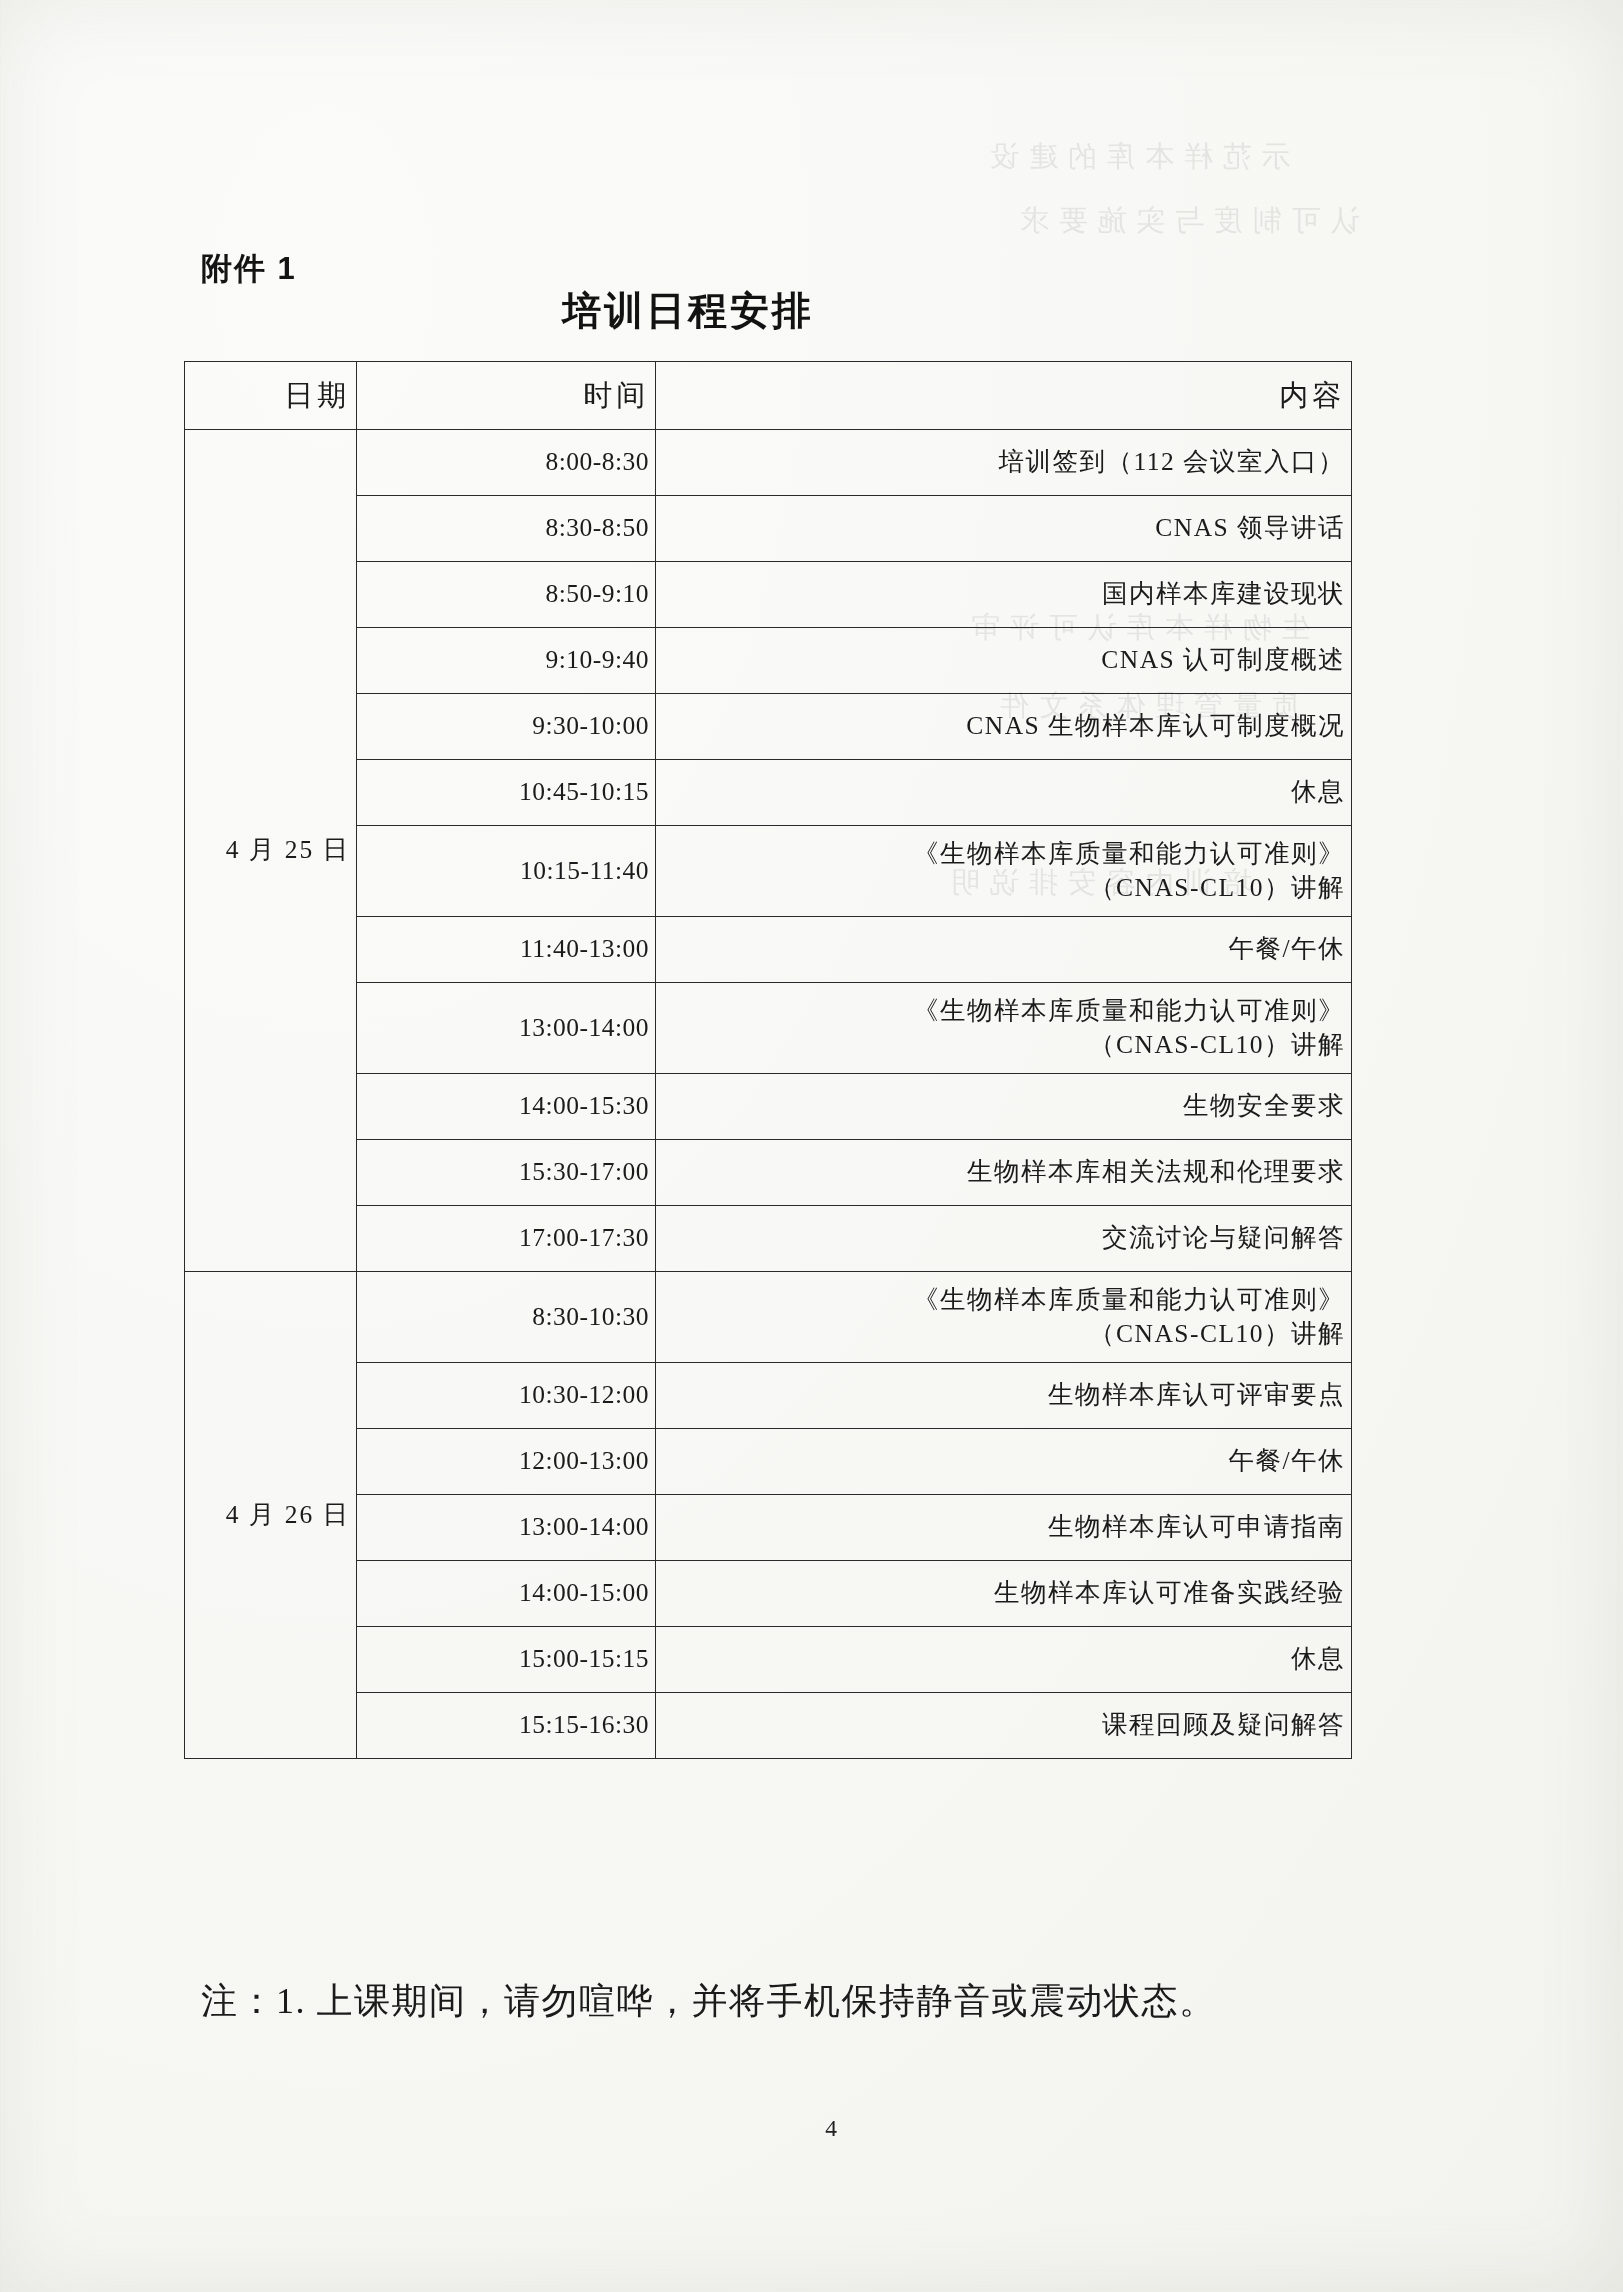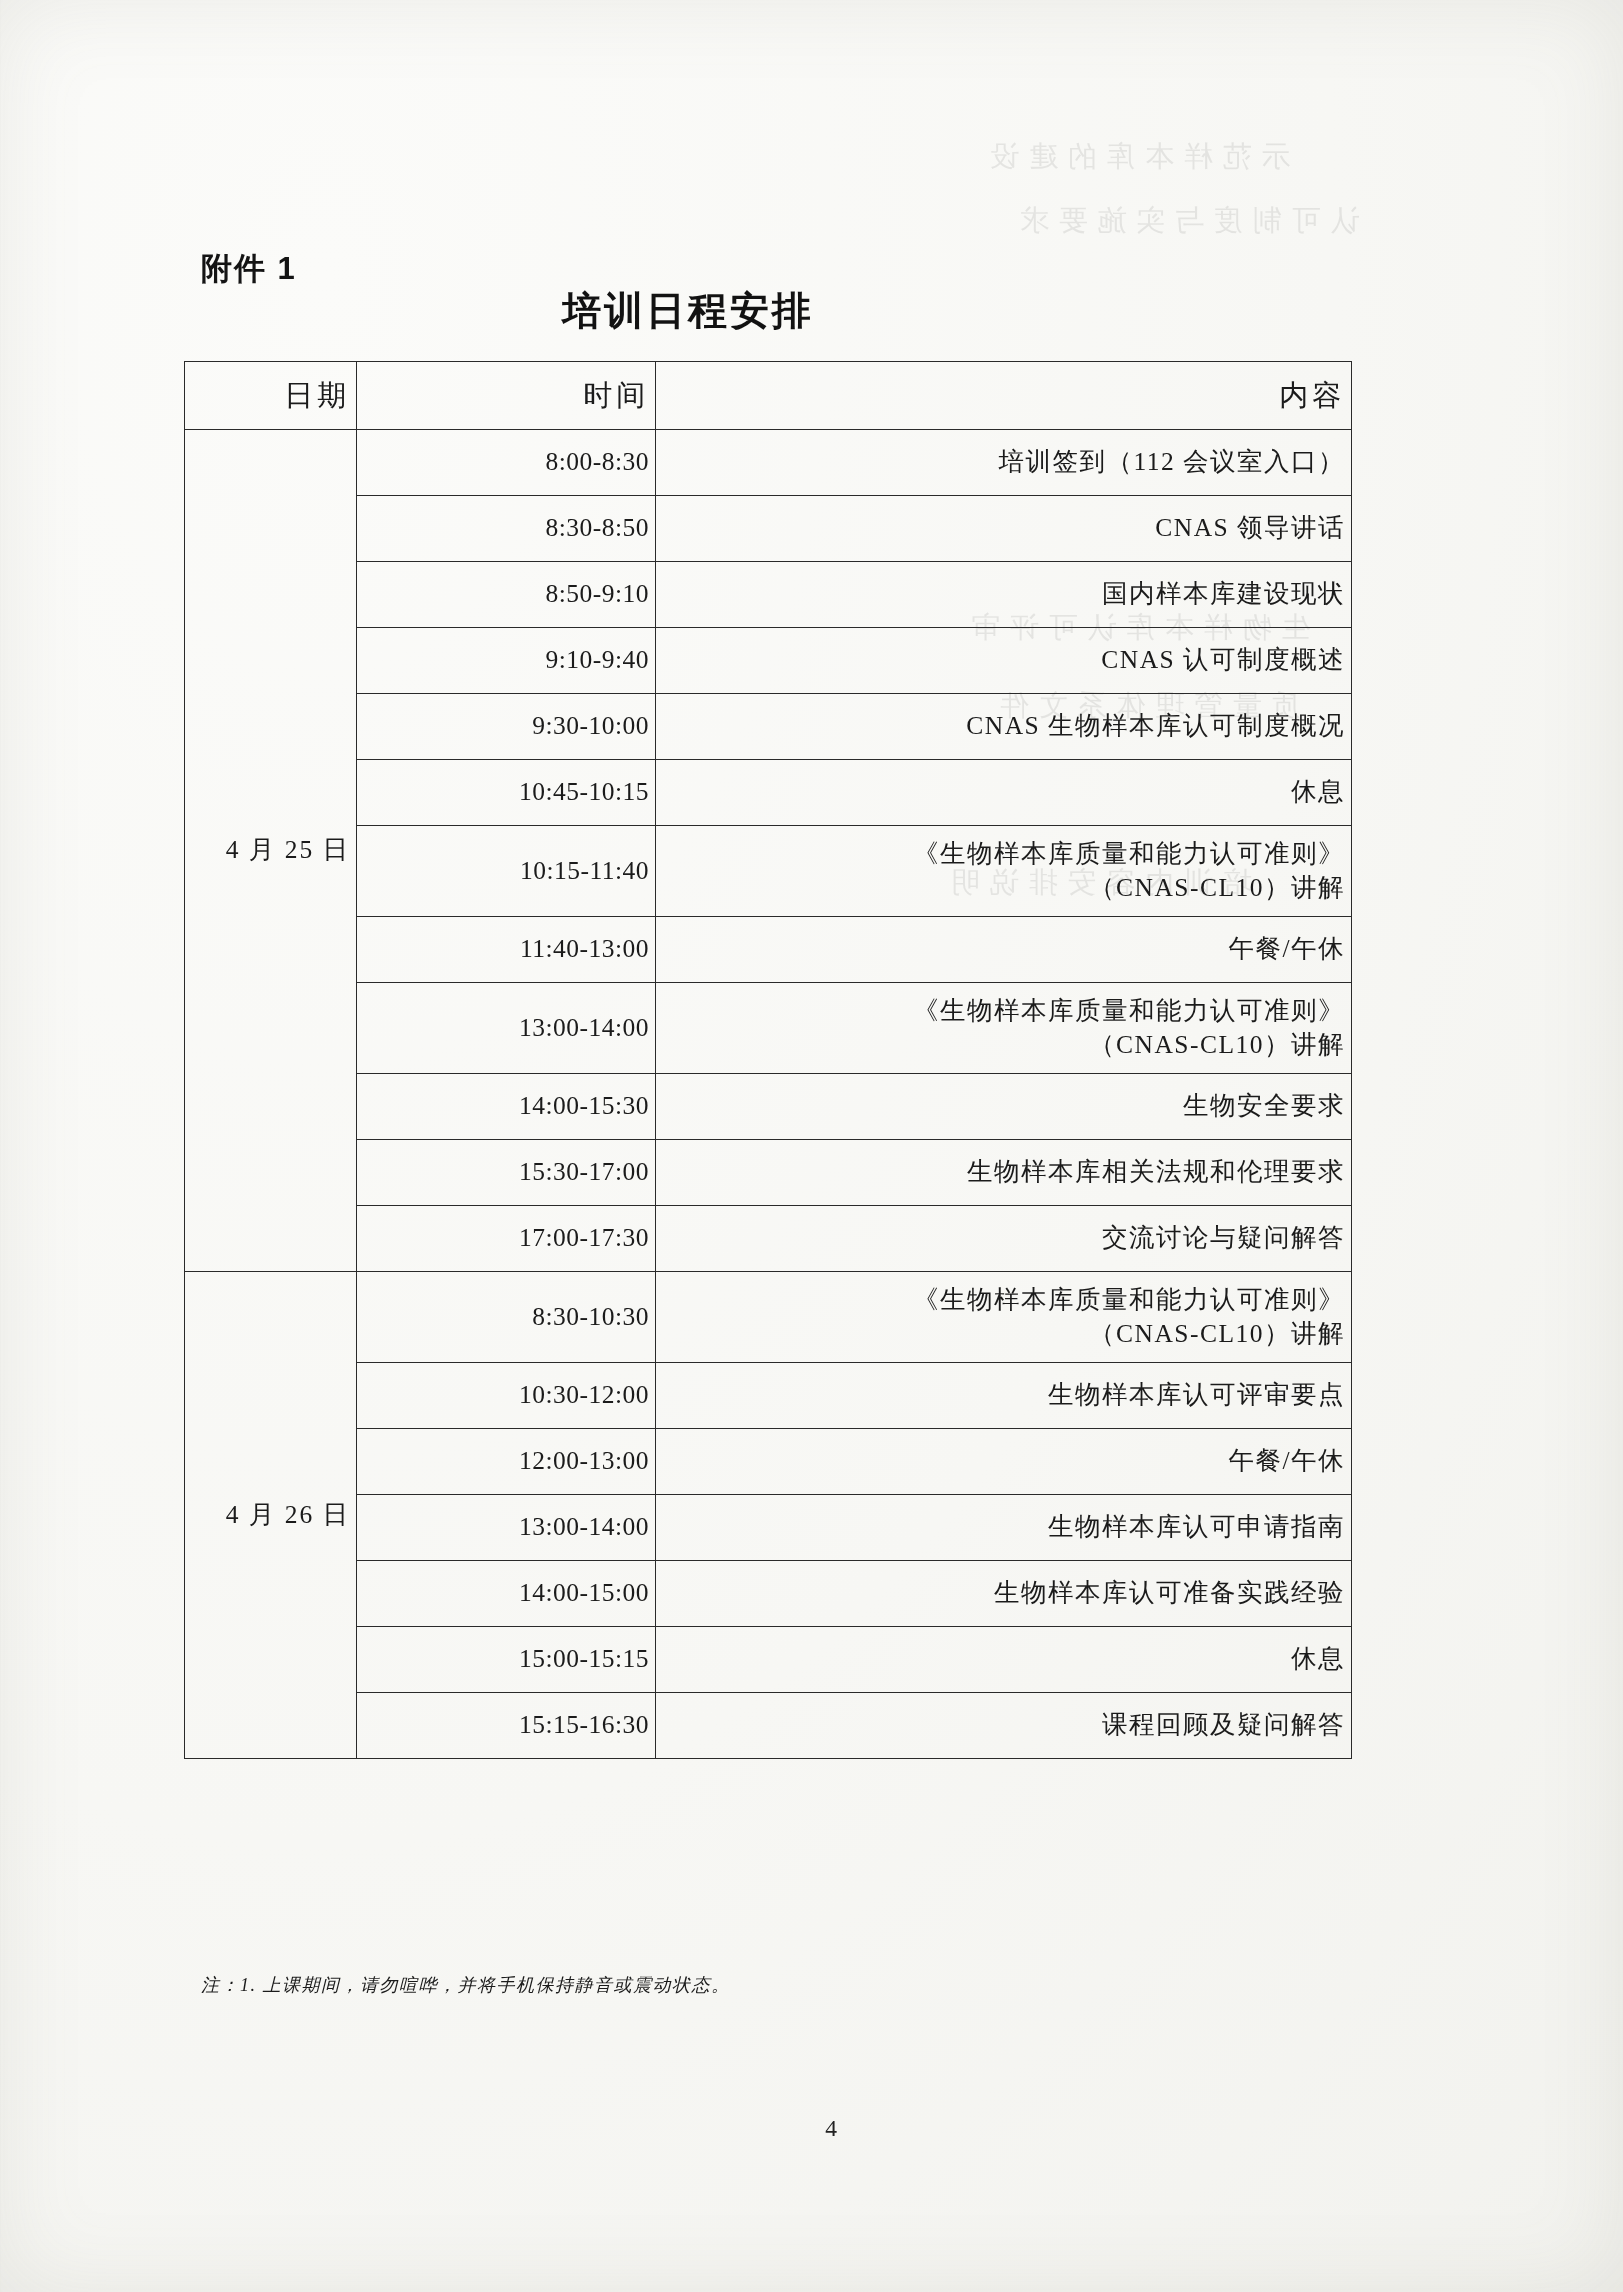--- a/index.html
+++ b/index.html
@@ -133,25 +133,24 @@
     line-height: 1.35;
   }
 
   .notes {
     position: absolute;
     left: 201px;
     top: 1970px;
     width: 1225px;
   }
   .note-line {
-    font-size: 18px;
+    font-size: 36px;
     letter-spacing: 1.5px;
     line-height: 1.75;
     color: #1b1b1b;
-    font-style: italic;
   }
   .note-line.indent { padding-left: 45px; }
 
   .page-number {
     position: absolute;
     left: 0;
     top: 2115px;
     width: 1623px;
     text-align: center;
     font-size: 23.5px;

